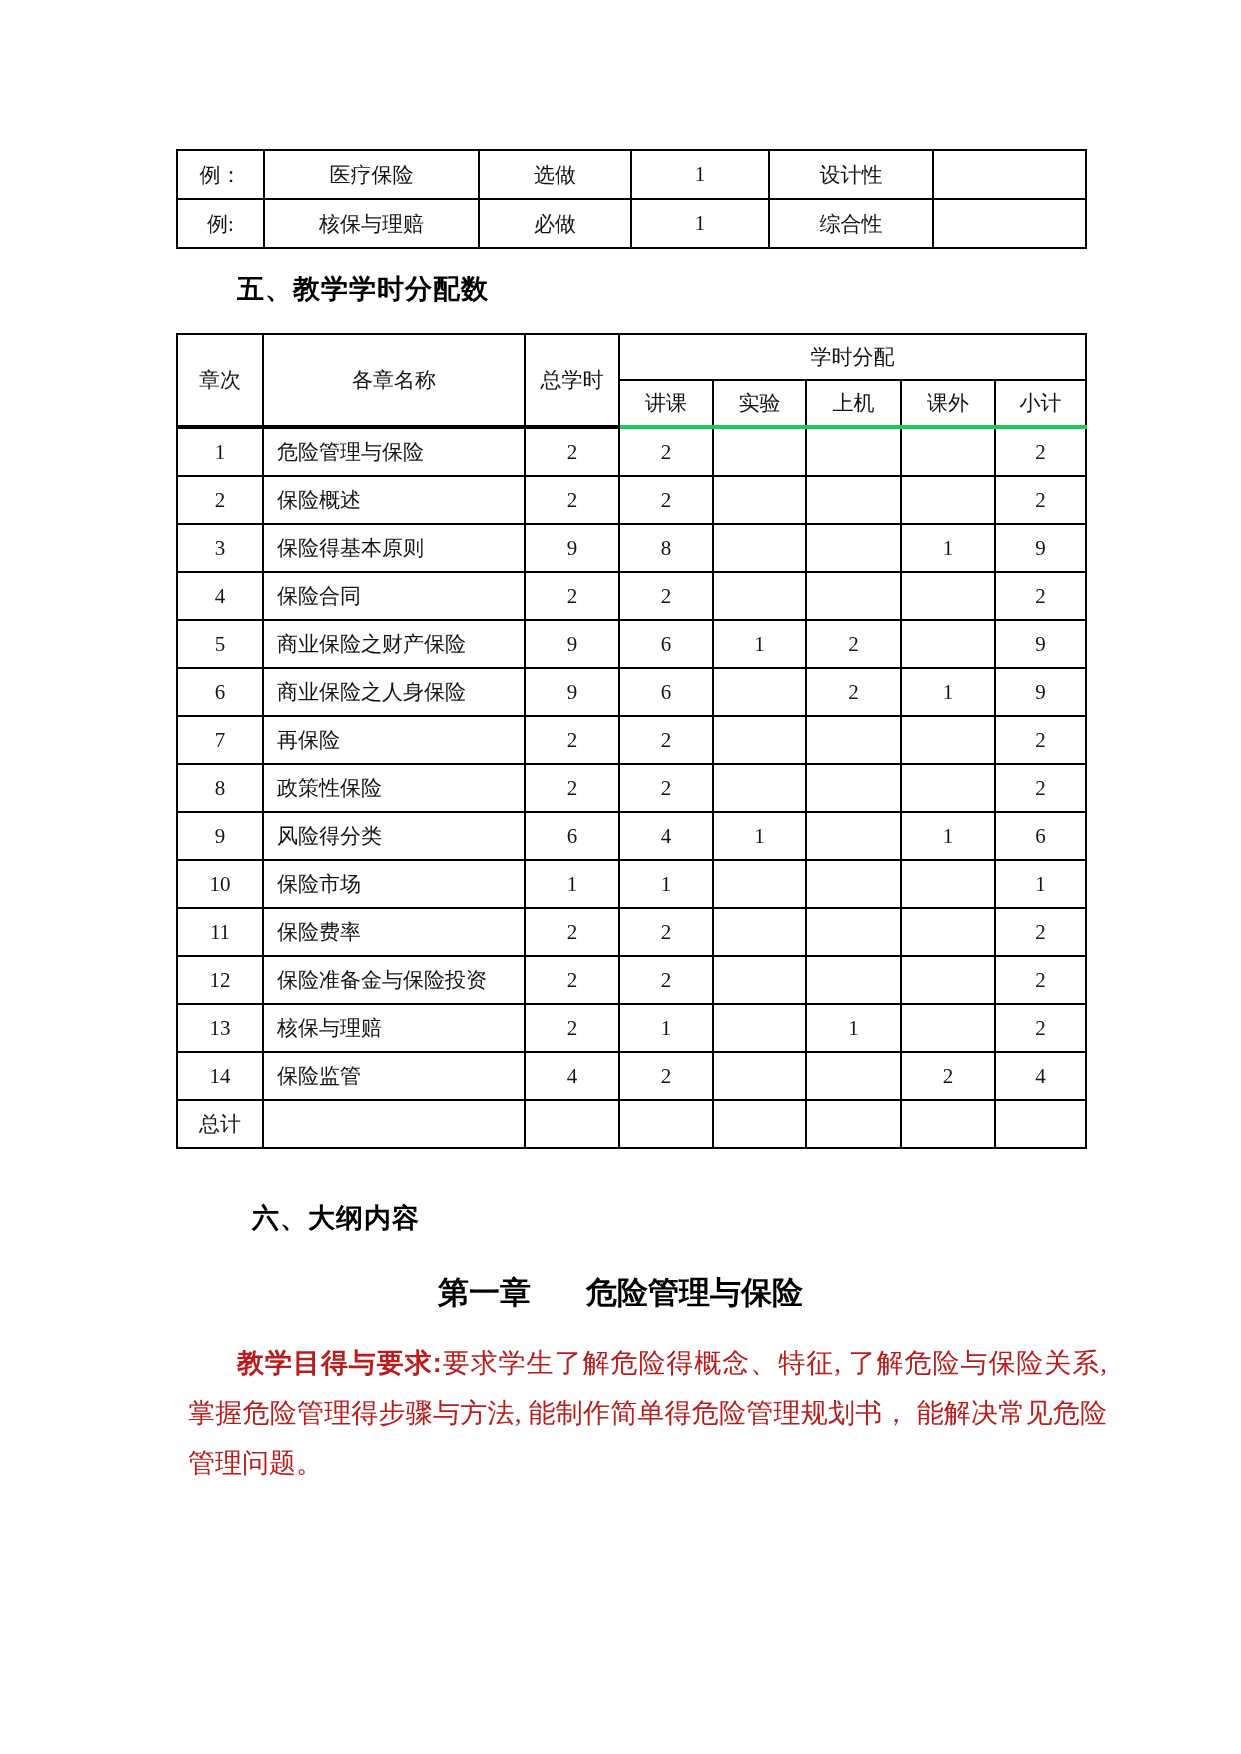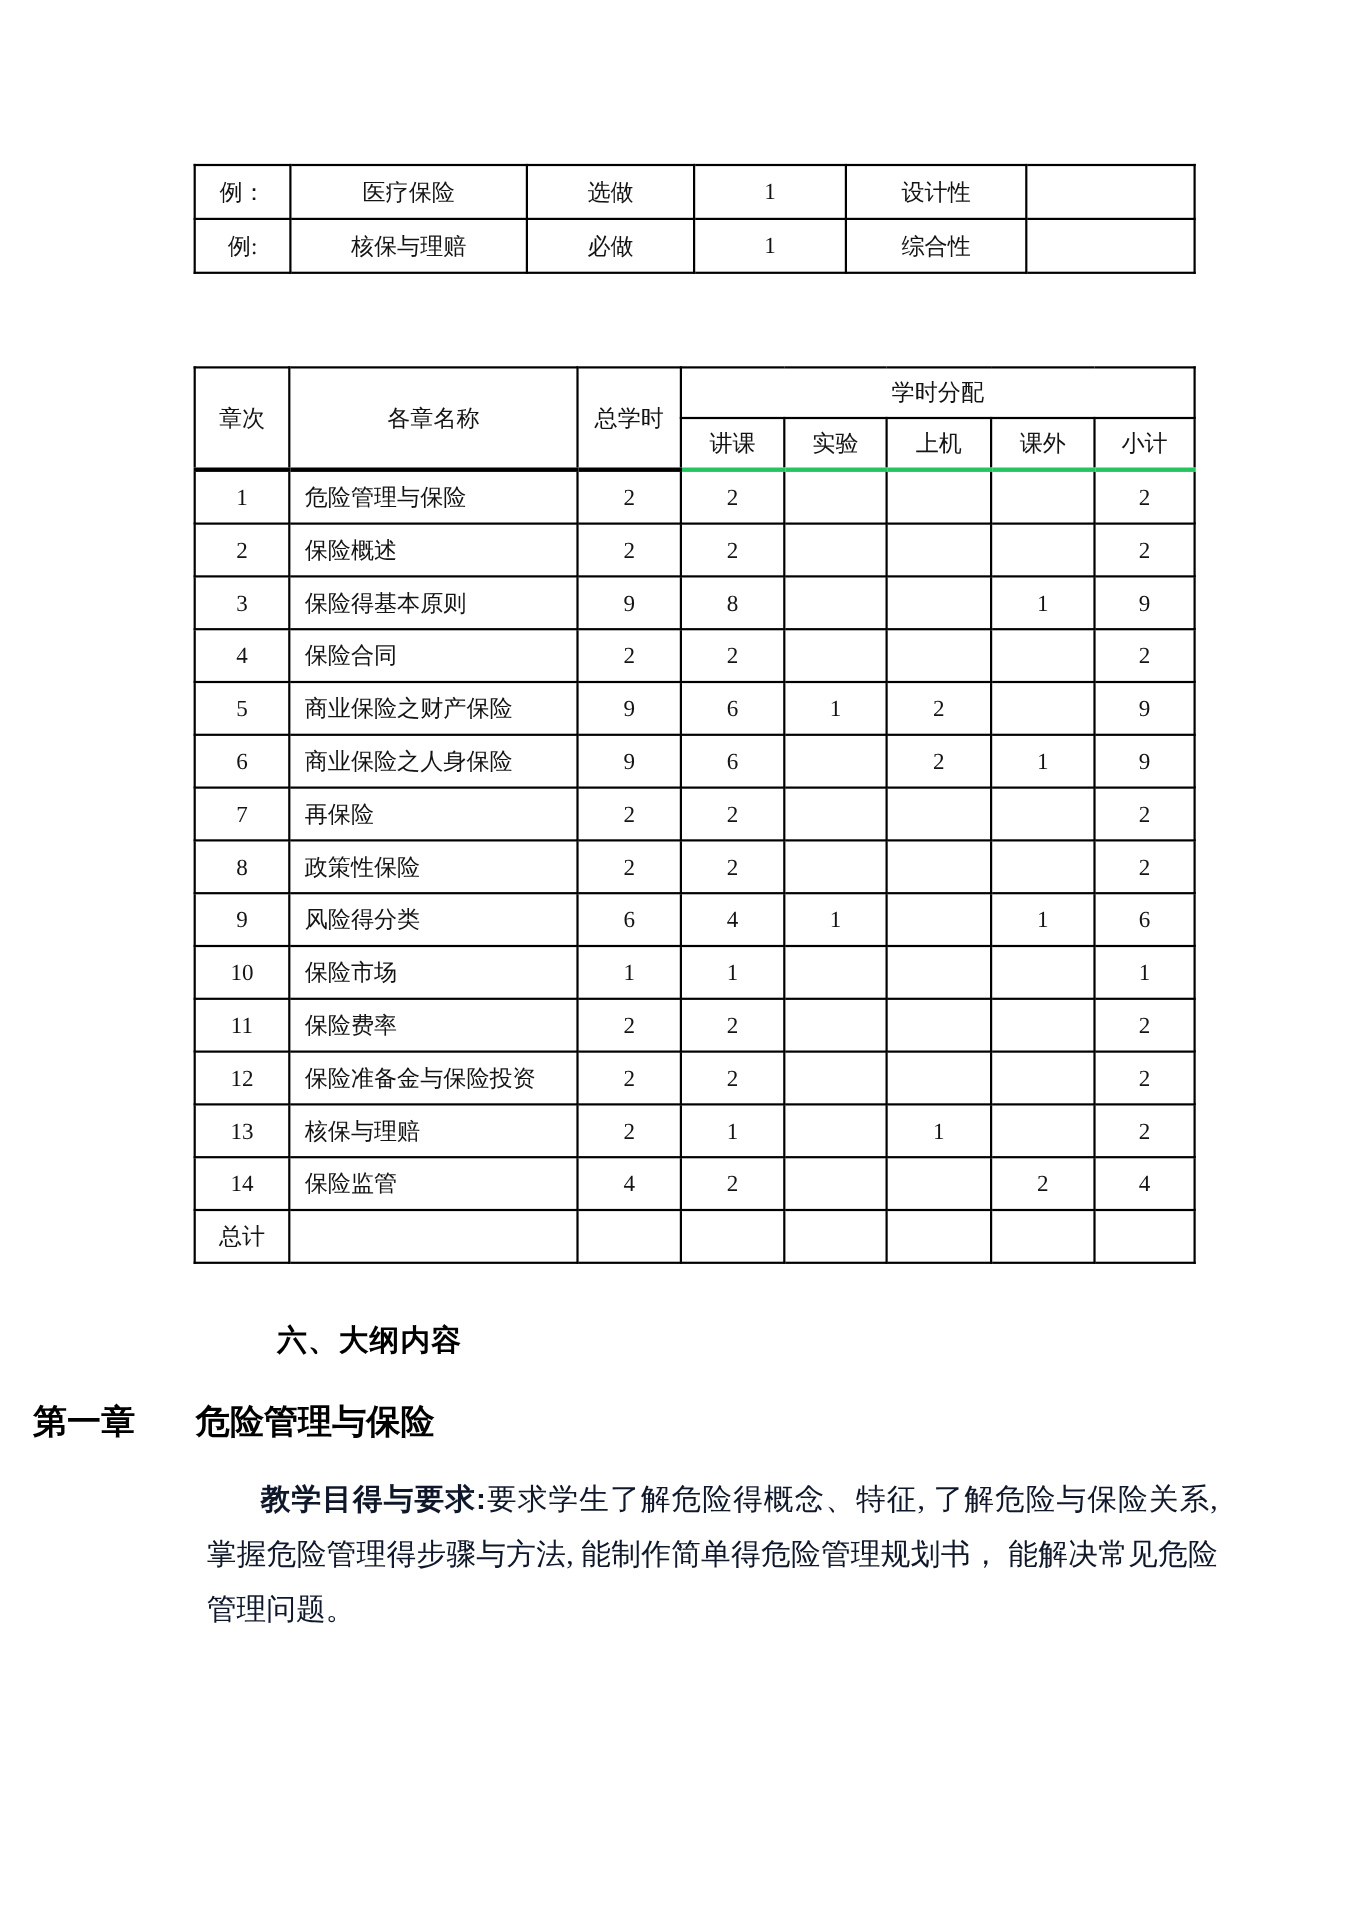--- a/index.html
+++ b/index.html
@@ -46,36 +46,37 @@
     color:#000;
     letter-spacing:1px;
     white-space:nowrap;
   }
   #sec5 { left:237px; top:271px; }
   #sec6 { left:252px; top:1200px; }
 
   .chapter-heading {
     position:absolute;
     top:1272px; left:30px; width:1181px;
+    text-align:center;
     font-family:"Liberation Sans","DejaVu Sans",sans-serif;
     font-weight:bold;
     font-size:31px;
     color:#000;
     white-space:nowrap;
   }
   .chapter-heading .gap { display:inline-block; width:55px; }
 
   .body-para {
     position:absolute;
     left:188px; width:919px;
     margin:0;
     font-size:27px;
     line-height:50px;
     text-align:justify;
-    color:#0f172a;
+    color:#b91c1c;
   }
   .body-para b {
     font-family:"Liberation Sans","DejaVu Sans",sans-serif;
     font-weight:bold;
   }
   #para-objectives { top:1338px; text-indent:49px; }
   #para-content    { top:1532px; text-indent:48px; }
 </style>
 </head>
 <body>
@@ -104,20 +105,21 @@
           <td>例:</td>
           <td>核保与理赔</td>
           <td>必做</td>
           <td>1</td>
           <td>综合性</td>
           <td></td>
         </tr>
       </tbody>
   </table>
 
+  <h2 class="sec-heading" id="sec5">五、教学学时分配数</h2>
 
   <table class="tbl hours-tbl">
     <colgroup>
       <col style="width:86px">
         <col style="width:262px">
         <col style="width:94px">
       <col style="width:94px">
         <col style="width:93px">
         <col style="width:95px">
       <col style="width:94px">

